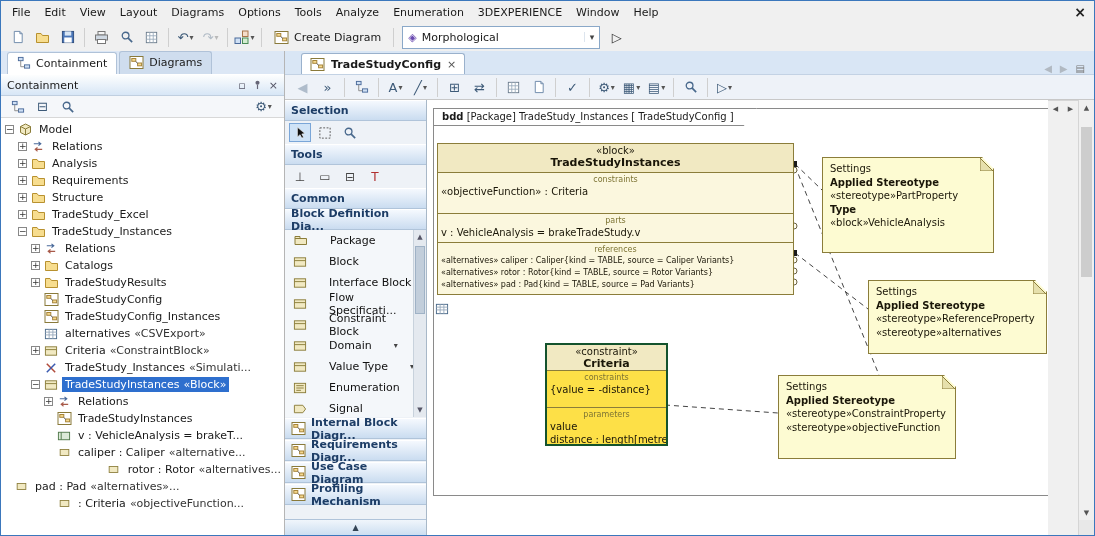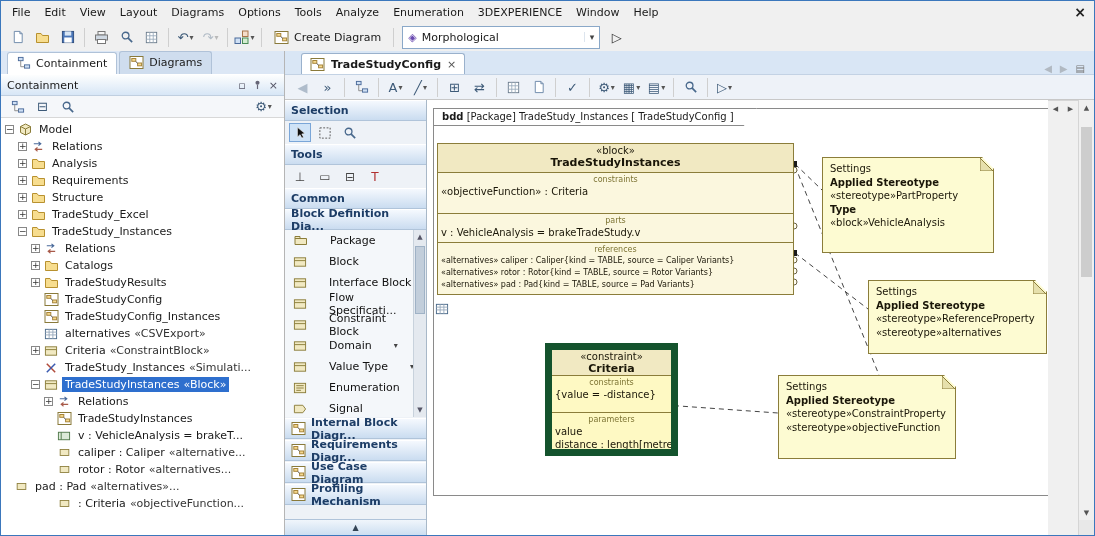--- a/index.html
+++ b/index.html
@@ -73,21 +73,21 @@
   .bstereo{font-size:10px;}
   .bname{font-weight:bold;font-size:11px;}
   .comp{border-top:1px solid #8b7d3a;overflow:hidden;box-sizing:border-box;}
   .comp:first-child{border-top:none;}
   .comp-label{font-size:8px;color:#7d7434;text-align:center;padding-top:1px;line-height:11px;}
   .comp-line{padding:0 3px;white-space:nowrap;overflow:hidden;line-height:13px;}
   .sysblock .c1{height:40px;}
   .sysblock .c2{height:29px;}
   .sysblock .c3{height:52px;}
   .sysblock .c3 .comp-line{font-size:8px;line-height:12px;}
-  .criteria{position:absolute;left:118px;top:243px;width:119px;border:7px solid #14532d;background:#fef9c3;color:#1a1608;font-size:10px;}
+  .criteria{position:absolute;left:118px;top:243px;width:119px;border:2px solid #14532d;background:#fde047;color:#1a1608;font-size:10px;}
   .criteria .bhead{height:26px;}
   .criteria .c1{height:36px;}
   .criteria .c2{height:37px;}
   .note{position:absolute;background:#fdfbd2;border:1px solid #8b7d3a;padding:4px 7px;font-size:10px;color:#1a1608;box-sizing:border-box;clip-path:polygon(0 0,calc(100% - 12px) 0,100% 12px,100% 100%,0 100%);}
   .note .fold{position:absolute;top:0;right:0;}
   .nline{line-height:13.5px;white-space:nowrap;overflow:hidden;}
   .nline.b{font-we ight:bold;font-weight:bold;}
   .nline:first-child{margin-bottom:5px;}
   .note1{left:395px;top:57px;width:172px;height:96px;}
   .note2{left:441px;top:180px;width:179px;height:74px;}
@@ -472,21 +472,21 @@
         </div>
         <div class="trow" style="padding-left: 43px;">
           <span class="texp none"></span>
           <span class="ic ticon">
             <svg width="13" height="13" viewBox="0 0 15 15">
               <rect x="2.5" y="4" width="10" height="7" fill="#f1e9c2" stroke="#8b7d3a"></rect>
             </svg>
           </span>
           <span class="lbl"><span>caliper : Caliper</span><span class="stereo">«alternative...</span></span>
         </div>
-        <div class="trow" style="padding-left: 43px;">
+        <div class="trow" style="padding-left: 43px; justify-content: flex-end;">
           <span class="texp none"></span>
           <span class="ic ticon">
             <svg width="13" height="13" viewBox="0 0 15 15">
               <rect x="2.5" y="4" width="10" height="7" fill="#f1e9c2" stroke="#8b7d3a"></rect>
             </svg>
           </span>
           <span class="lbl"><span>rotor : Rotor</span><span class="stereo">«alternatives...</span></span>
         </div>
         <div class="trow" style="">
           <span class="texp none"></span>

